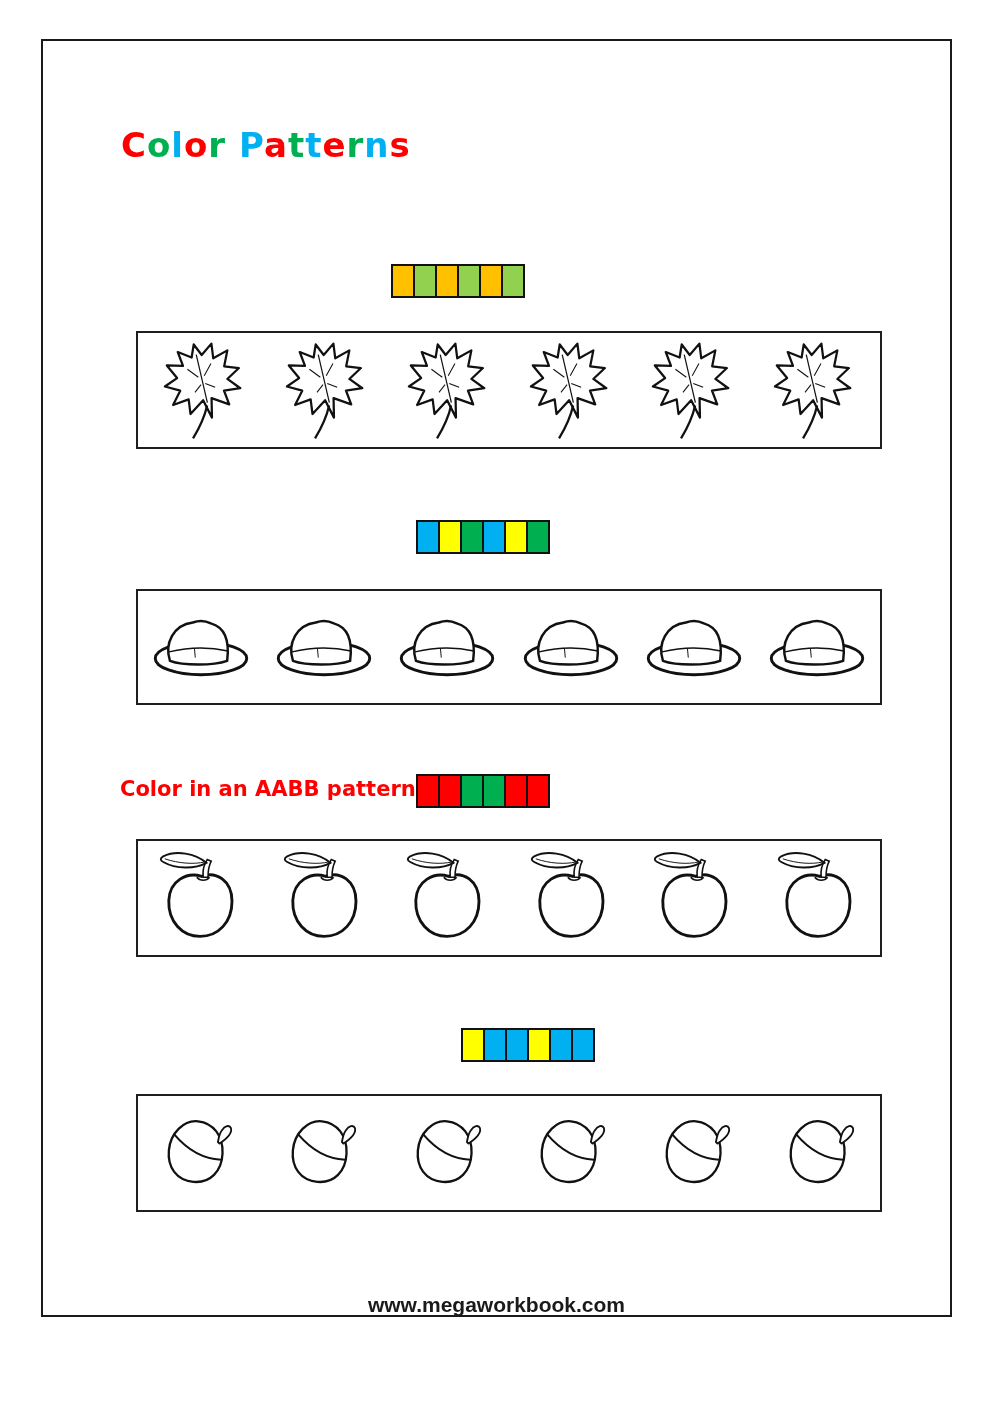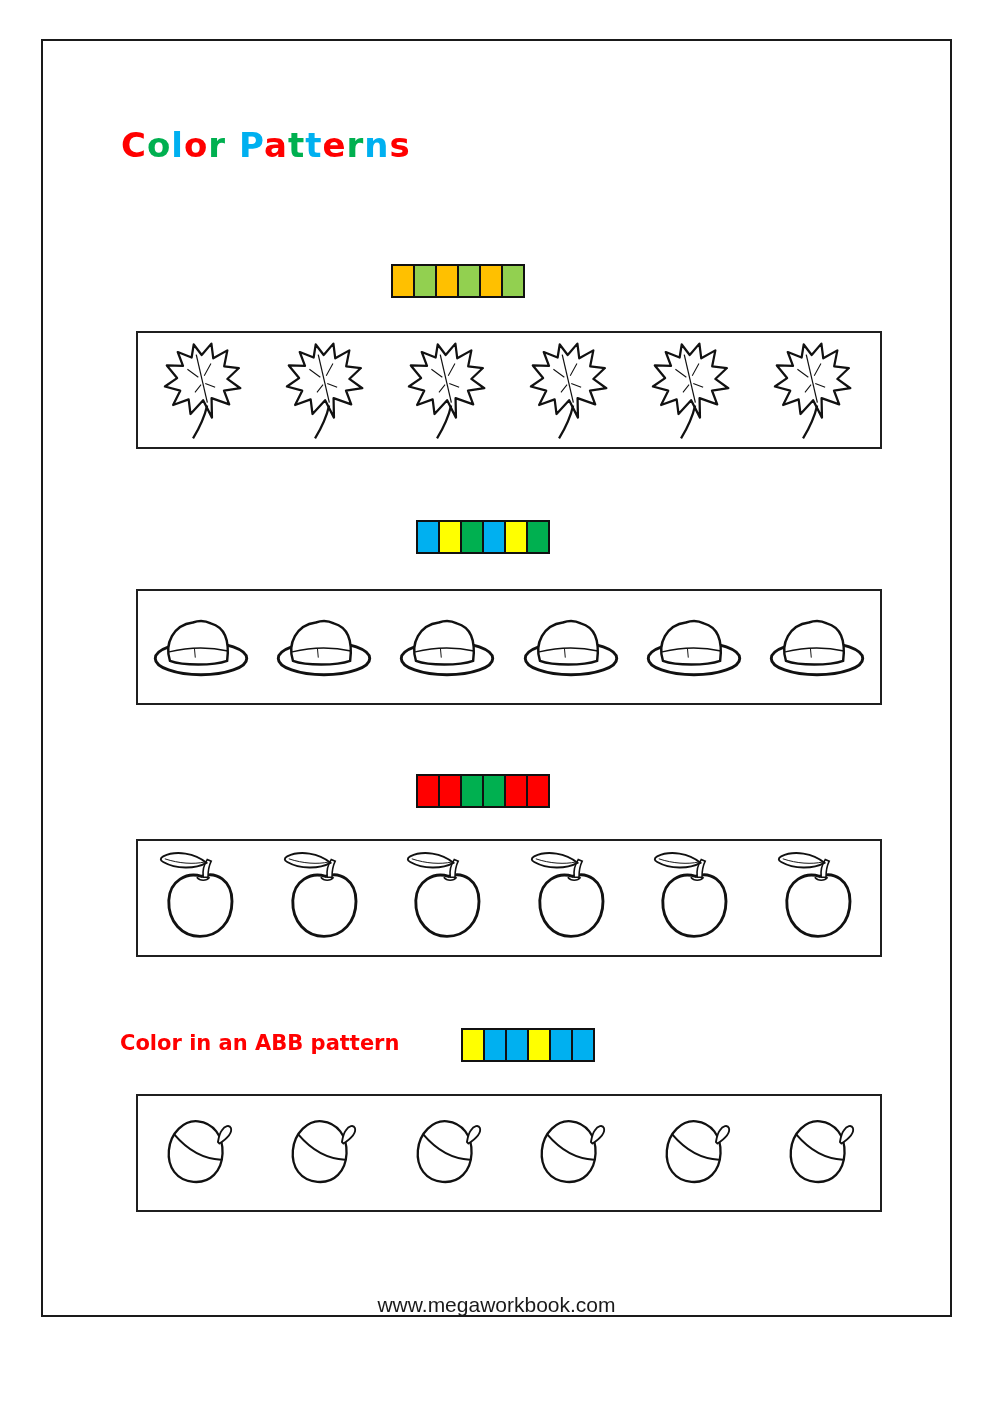--- a/index.html
+++ b/index.html
@@ -44,20 +44,21 @@
   .icon-wrap { display:flex; align-items:center; justify-content:center; }
   .outline-icon { display:block; }
   .box-1 .outline-icon { width:104px; height:104px; }
   .box-2 .outline-icon { width:98px;  height:66px;  }
   .box-3 .outline-icon { width:96px;  height:96px;  }
   .box-4 .outline-icon { width:92px;  height:85px;  }
   .footer {
     position:absolute; left:0; top:1252px; width:100%;
     text-align:center; font-size:21px; color:#1a1a1a;
     font-family:"Liberation Sans", sans-serif;
+    font-weight:bold;
   }
   .svg-defs { position:absolute; width:0; height:0; overflow:hidden; }
 </style>
 </head>
 <body>
 
 <svg class="svg-defs" aria-hidden="true">
   <defs>
     <g id="sym-leaf">
       <g transform="rotate(-14 60 55)" fill="#ffffff" stroke="#111111" stroke-width="2.6" stroke-linejoin="round">
@@ -167,20 +168,21 @@
           <use href="#sym-hat"></use>
         </svg>
       </div>
       <div class="icon-wrap">
         <svg class="outline-icon" viewBox="0 0 120 80">
           <use href="#sym-hat"></use>
         </svg>
       </div>
     </div>
 
+  <div class="section-label lbl-3">Color in an AABB pattern</div>
   <div class="squares sq-3">
       <div class="pattern-square" style="background: rgb(255, 0, 0);"></div>
       <div class="pattern-square" style="background: rgb(255, 0, 0);"></div>
       <div class="pattern-square" style="background: rgb(0, 176, 80);"></div>
       <div class="pattern-square" style="background: rgb(0, 176, 80);"></div>
       <div class="pattern-square" style="background: rgb(255, 0, 0);"></div>
       <div class="pattern-square" style="background: rgb(255, 0, 0);"></div>
     </div>
   <div class="items-box box-3">
       <div class="icon-wrap">
@@ -208,21 +210,20 @@
           <use href="#sym-apple"></use>
         </svg>
       </div>
       <div class="icon-wrap">
         <svg class="outline-icon" viewBox="0 0 120 120">
           <use href="#sym-apple"></use>
         </svg>
       </div>
     </div>
 
-  <div class="section-label lbl-4">Color in an ABB pattern</div>
   <div class="squares sq-4">
       <div class="pattern-square" style="background: rgb(255, 255, 0);"></div>
       <div class="pattern-square" style="background: rgb(0, 176, 240);"></div>
       <div class="pattern-square" style="background: rgb(0, 176, 240);"></div>
       <div class="pattern-square" style="background: rgb(255, 255, 0);"></div>
       <div class="pattern-square" style="background: rgb(0, 176, 240);"></div>
       <div class="pattern-square" style="background: rgb(0, 176, 240);"></div>
     </div>
   <div class="items-box box-4">
       <div class="icon-wrap">

